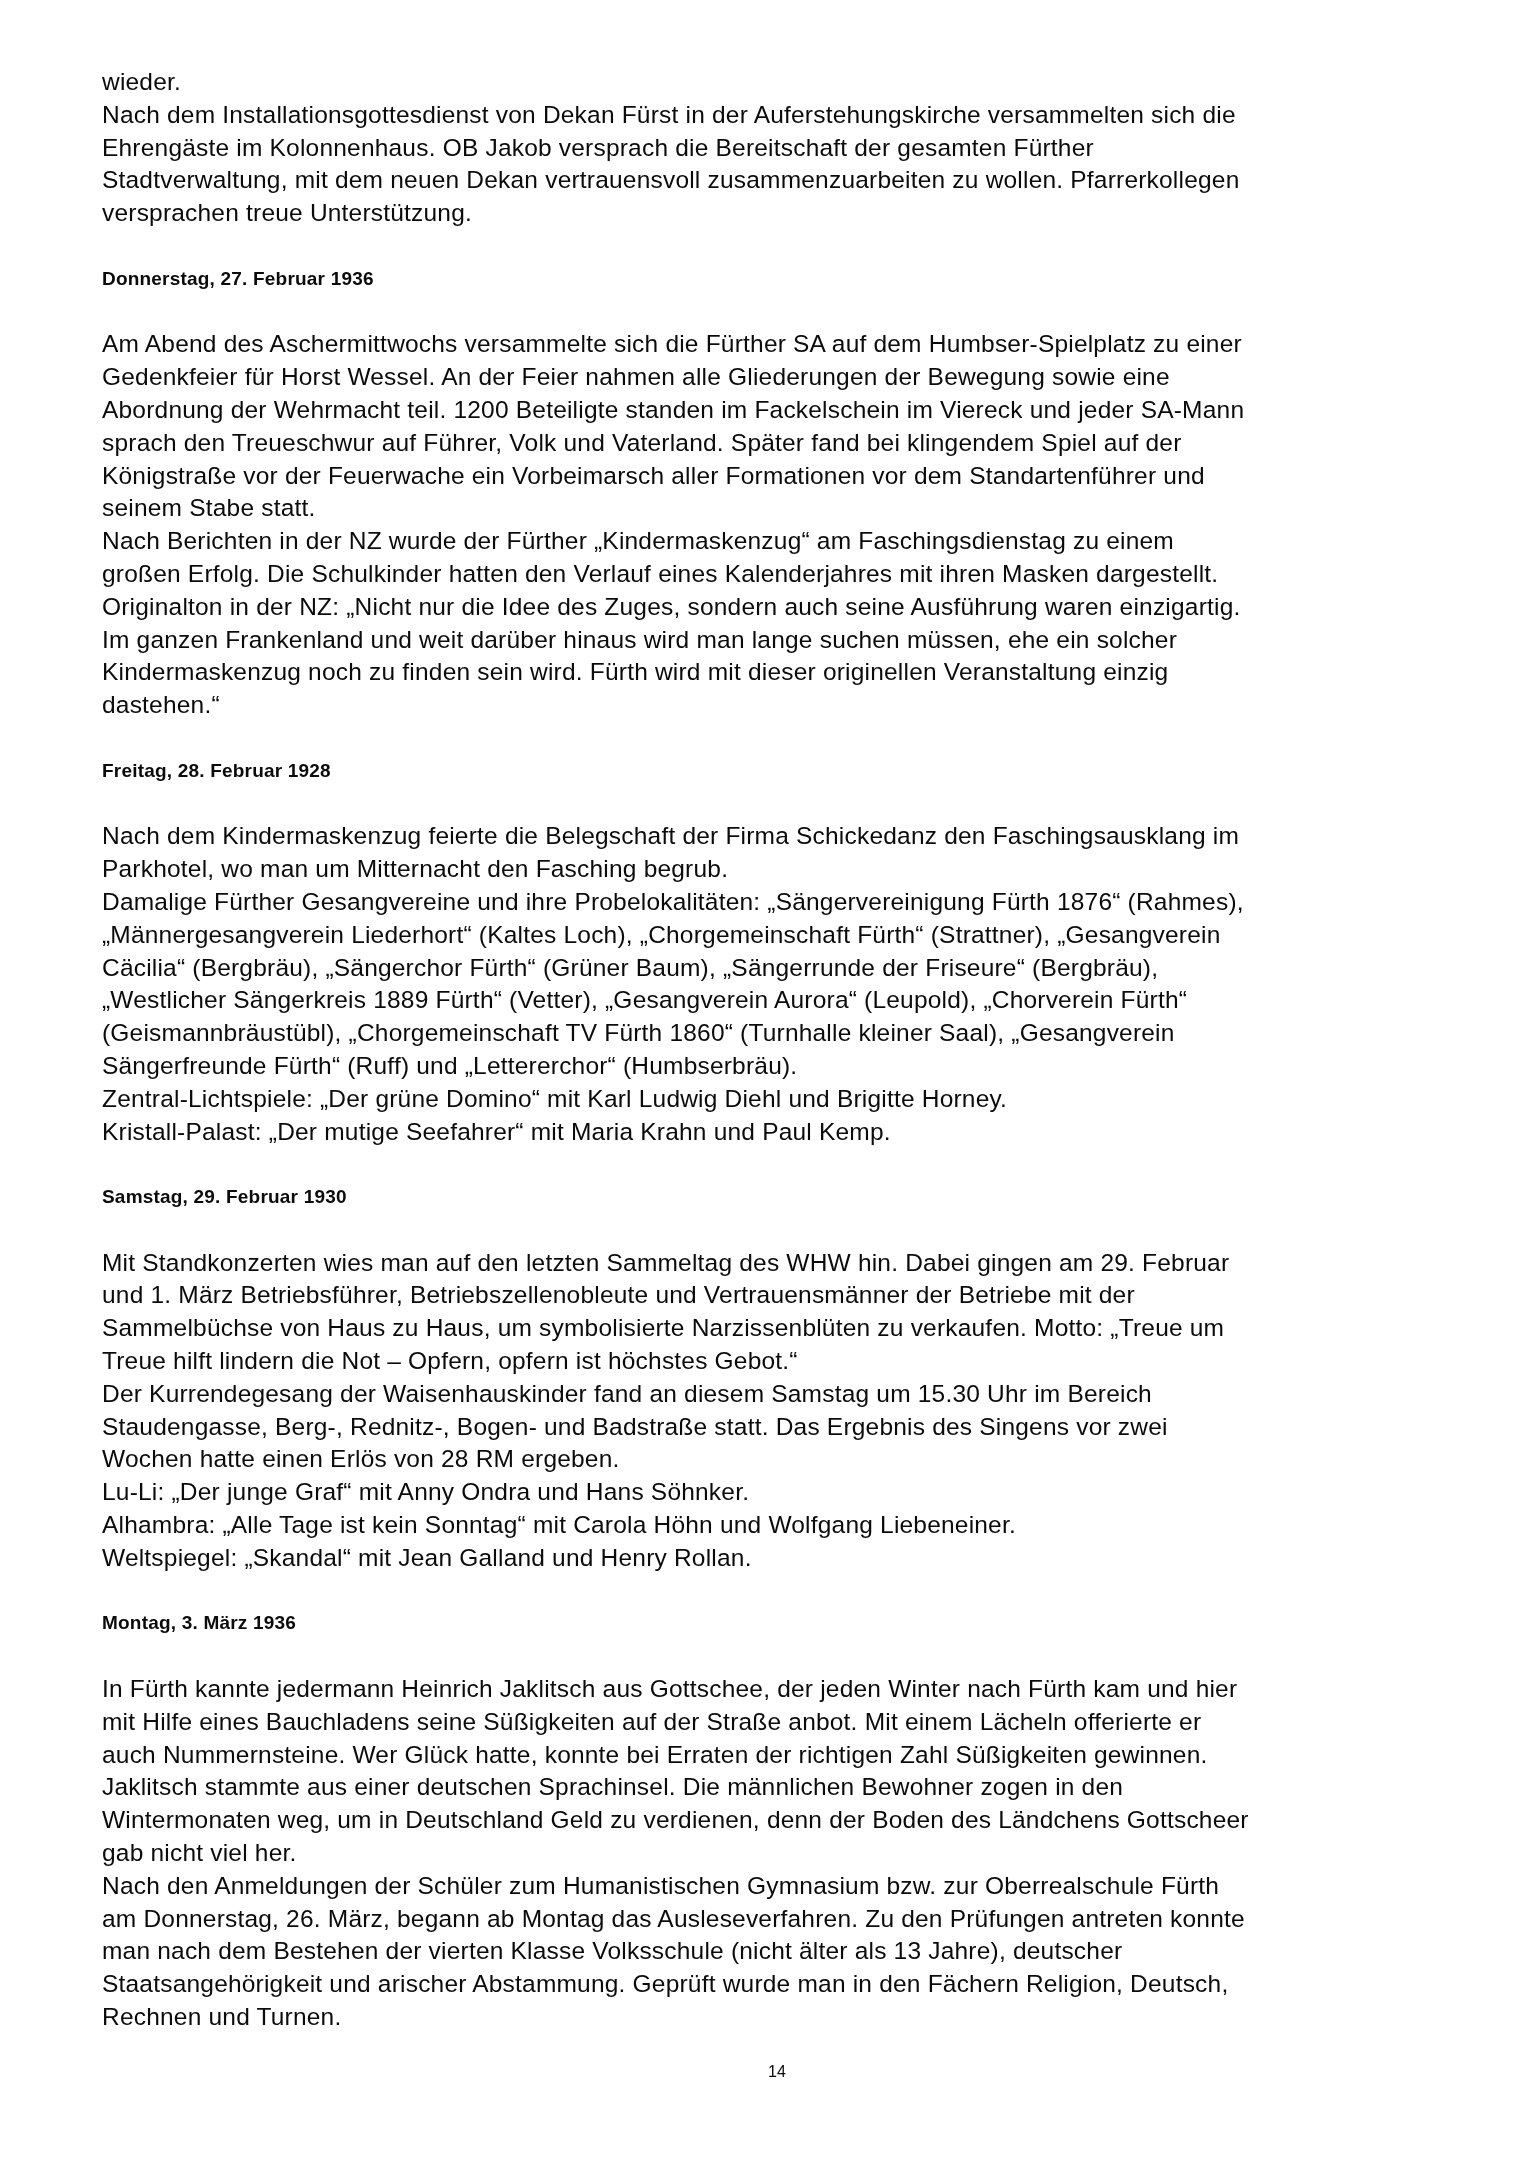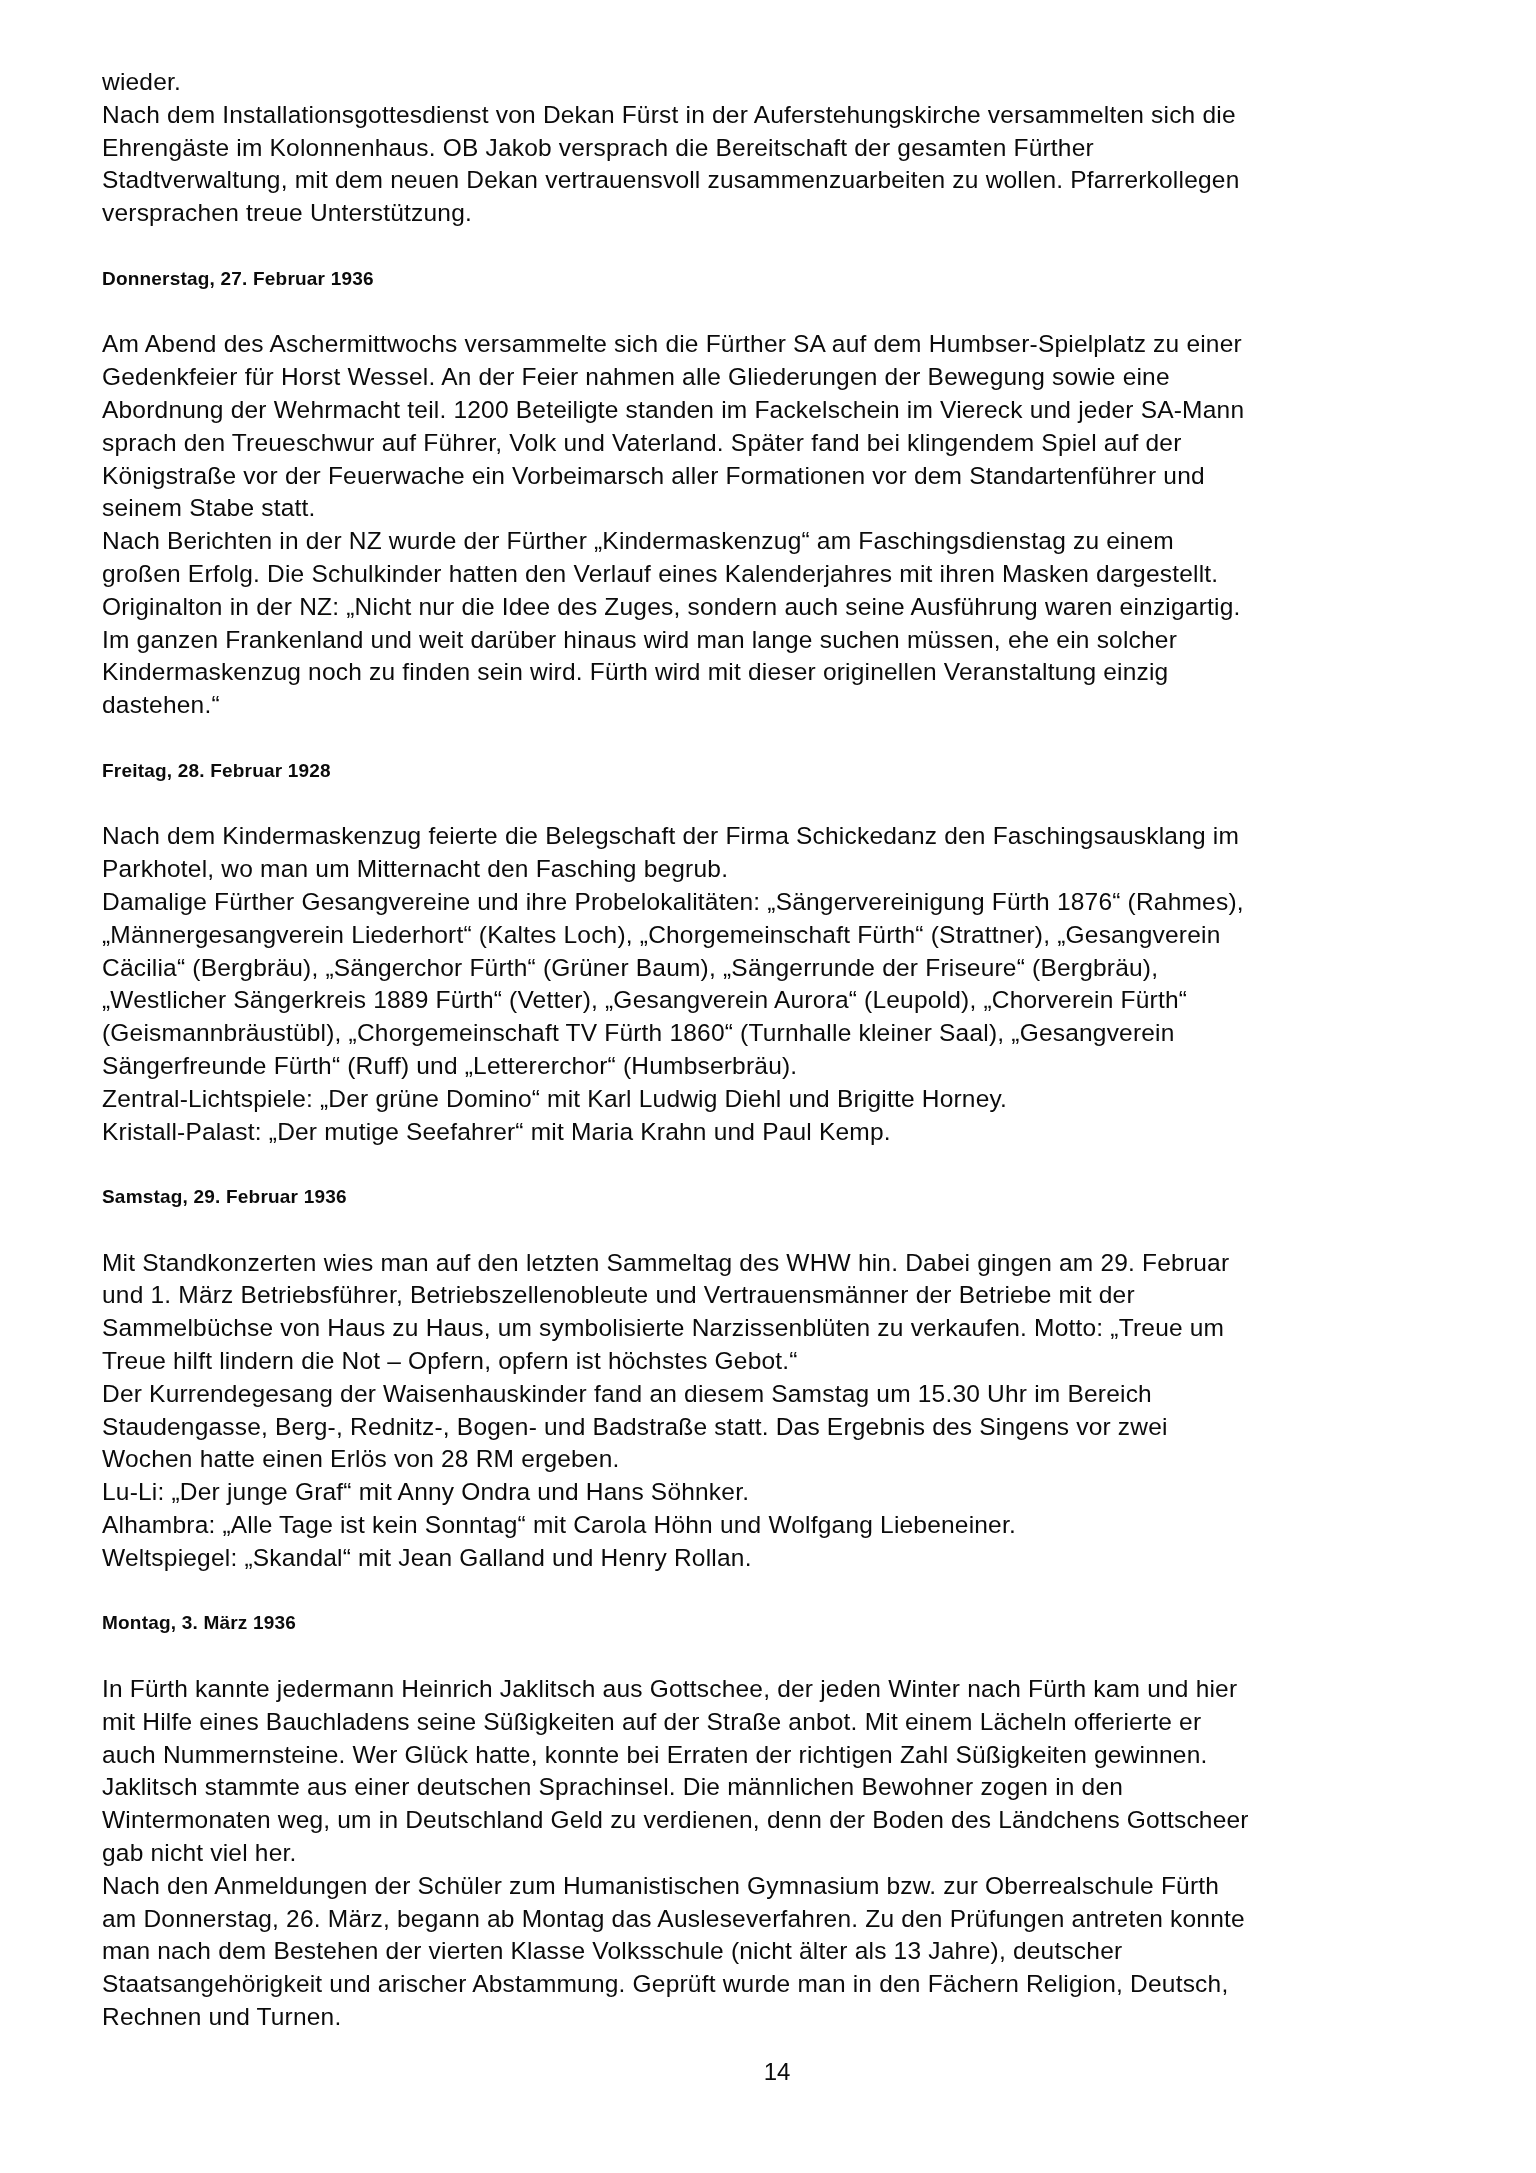--- a/index.html
+++ b/index.html
@@ -31,21 +31,21 @@
   .heading {
     margin: 32.8px 0 32.8px 0;
     font-size: 19px;
     line-height: 32.8px;
     font-weight: bold;
     letter-spacing: 0.2px;
   }
   .page-number {
     margin-top: 26px;
     text-align: center;
-    font-size: 24px;
+    font-size: 16px;
     line-height: 24px;
     
     transform: translateX(-12px);
   }
 </style>
 </head>
 <body>
 
 <div class="page">
 
@@ -74,21 +74,21 @@
 Parkhotel, wo man um Mitternacht den Fasching begrub.
 Damalige Fürther Gesangvereine und ihre Probelokalitäten: „Sängervereinigung Fürth 1876“ (Rahmes),
 „Männergesangverein Liederhort“ (Kaltes Loch), „Chorgemeinschaft Fürth“ (Strattner), „Gesangverein
 Cäcilia“ (Bergbräu), „Sängerchor Fürth“ (Grüner Baum), „Sängerrunde der Friseure“ (Bergbräu),
 „Westlicher Sängerkreis 1889 Fürth“ (Vetter), „Gesangverein Aurora“ (Leupold), „Chorverein Fürth“
 (Geismannbräustübl), „Chorgemeinschaft TV Fürth 1860“ (Turnhalle kleiner Saal), „Gesangverein
 Sängerfreunde Fürth“ (Ruff) und „Lettererchor“ (Humbserbräu).
 Zentral-Lichtspiele: „Der grüne Domino“ mit Karl Ludwig Diehl und Brigitte Horney.
 Kristall-Palast: „Der mutige Seefahrer“ mit Maria Krahn und Paul Kemp.</p>
 
-  <h2 class="heading">Samstag, 29. Februar 1936</h2>
+  <h2 class="heading">Samstag, 29. Februar 1930</h2>
   <p class="para">Mit Standkonzerten wies man auf den letzten Sammeltag des WHW hin. Dabei gingen am 29. Februar
 und 1. März Betriebsführer, Betriebszellenobleute und Vertrauensmänner der Betriebe mit der
 Sammelbüchse von Haus zu Haus, um symbolisierte Narzissenblüten zu verkaufen. Motto: „Treue um
 Treue hilft lindern die Not – Opfern, opfern ist höchstes Gebot.“
 Der Kurrendegesang der Waisenhauskinder fand an diesem Samstag um 15.30 Uhr im Bereich
 Staudengasse, Berg-, Rednitz-, Bogen- und Badstraße statt. Das Ergebnis des Singens vor zwei
 Wochen hatte einen Erlös von 28 RM ergeben.
 Lu-Li: „Der junge Graf“ mit Anny Ondra und Hans Söhnker.
 Alhambra: „Alle Tage ist kein Sonntag“ mit Carola Höhn und Wolfgang Liebeneiner.
 Weltspiegel: „Skandal“ mit Jean Galland und Henry Rollan.</p>

